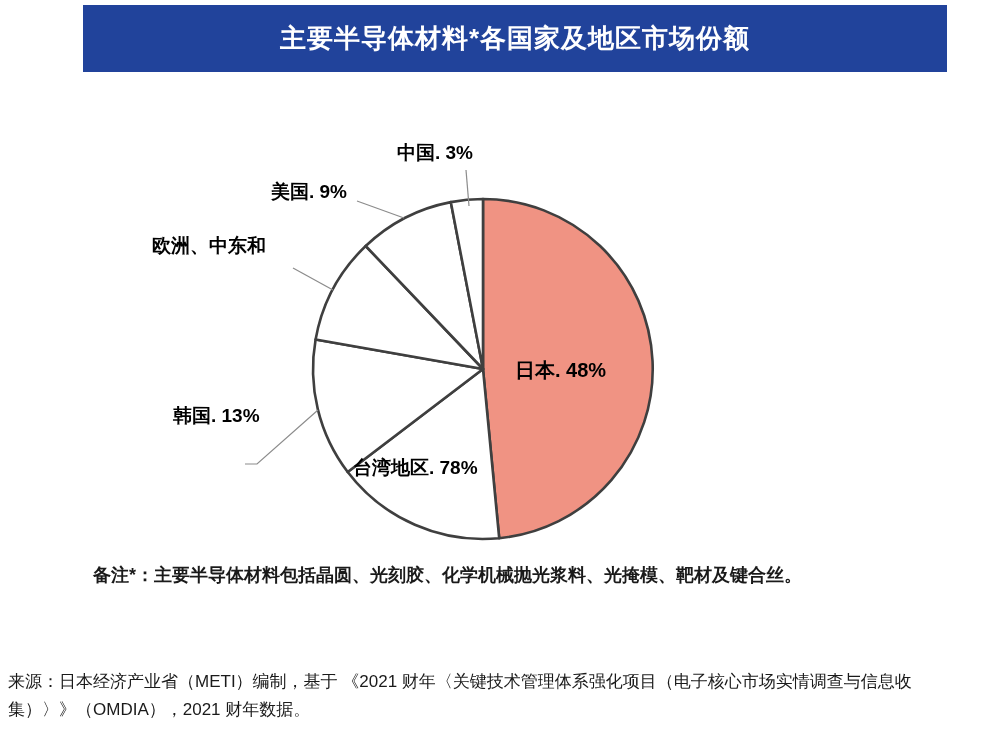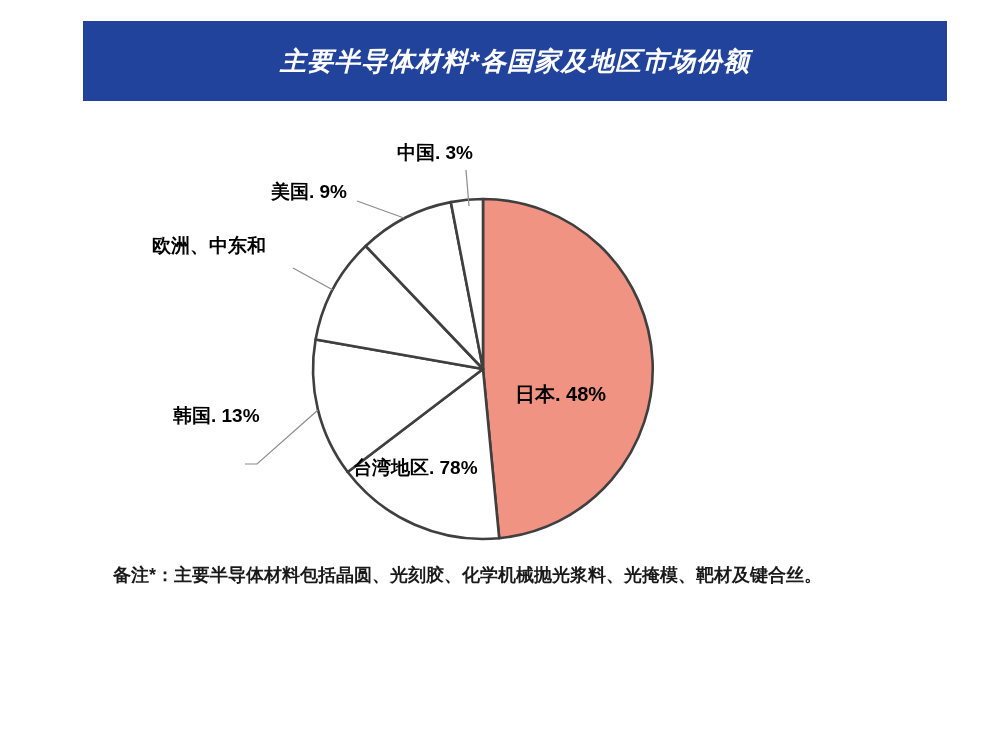--- a/index.html
+++ b/index.html
@@ -11,28 +11,27 @@
     position: relative;
     width: 990px;
     height: 738px;
     background: #ffffff;
     font-family: "Liberation Sans", "DejaVu Sans", sans-serif;
     overflow: hidden;
   }
   #title-banner {
     position: absolute;
     left: 83px;
-    top: 21px;
+    top: 5px;
     width: 864px;
-    height: 80px;
+    height: 67px;
     background: #21439B;
     display: flex;
     align-items: center;
     justify-content: center;
-    font-style: italic;
   }
   #title-banner .title-text {
     color: #ffffff;
     font-size: 26px;
     font-weight: bold;
     letter-spacing: 1px;
   }
   #pie-svg {
     position: absolute;
     left: 0;
@@ -51,21 +50,20 @@
     text-align: left;
   }
   #note-line {
     position: absolute;
     left: 93px;
     top: 563px;
     font-size: 18px;
     font-weight: 600;
     color: #1a1a1a;
     white-space: nowrap;
-    margin-left: 20px;
   }
   #source-block {
     position: absolute;
     left: 8px;
     top: 668px;
     width: 978px;
     font-size: 17px;
     font-weight: 400;
     color: #1a1a1a;
     line-height: 28px;
@@ -98,18 +96,22 @@
   <div class="pie-label" style="left:271px; top:180px;">美国. 9%</div>
 
   <div class="pie-label multiline" style="left:152px; top:234px; width:142px;">
     <div>欧洲、中东和</div>
   </div>
 
   <div class="pie-label" style="left:173px; top:404px;">韩国. 13%</div>
 
   <div class="pie-label" style="left:353px; top:456px;">台湾地区. 78%</div>
 
-  <div class="pie-label" style="left:515px; top:358px; font-size:20px;margin-top:24px;">日本. 48%</div>
+  <div class="pie-label" style="left:515px; top:358px; font-size:20px;">日本. 48%</div>
 
   <div id="note-line">备注*：主要半导体材料包括晶圆、光刻胶、化学机械抛光浆料、光掩模、靶材及键合丝。</div>
 
+  <div id="source-block">
+    <div>来源：日本经济产业省（METI）编制，基于 《2021 财年〈关键技术管理体系强化项目（电子核心市场实情调查与信息收</div>
+    <div>集）〉》（OMDIA），2021 财年数据。</div>
+  </div>
 
 </div>
 
 </body></html>

